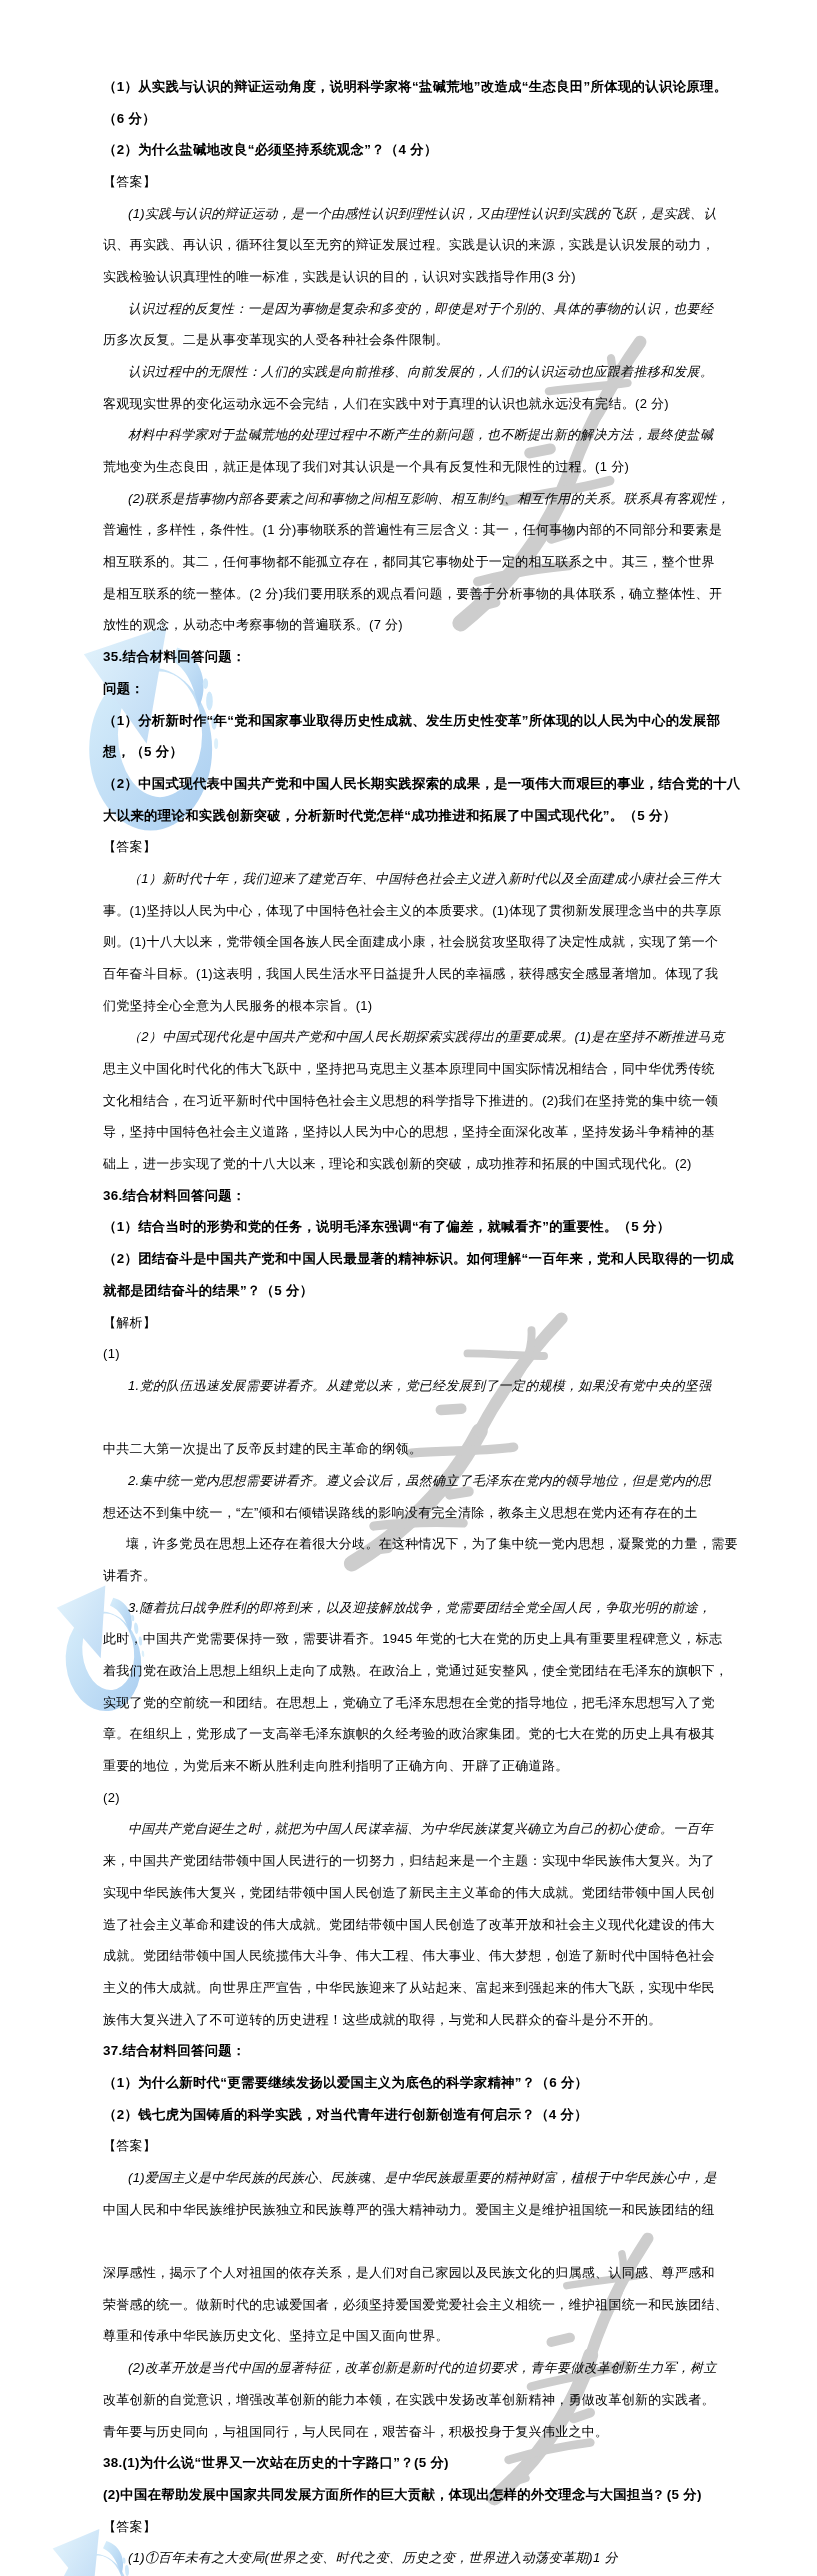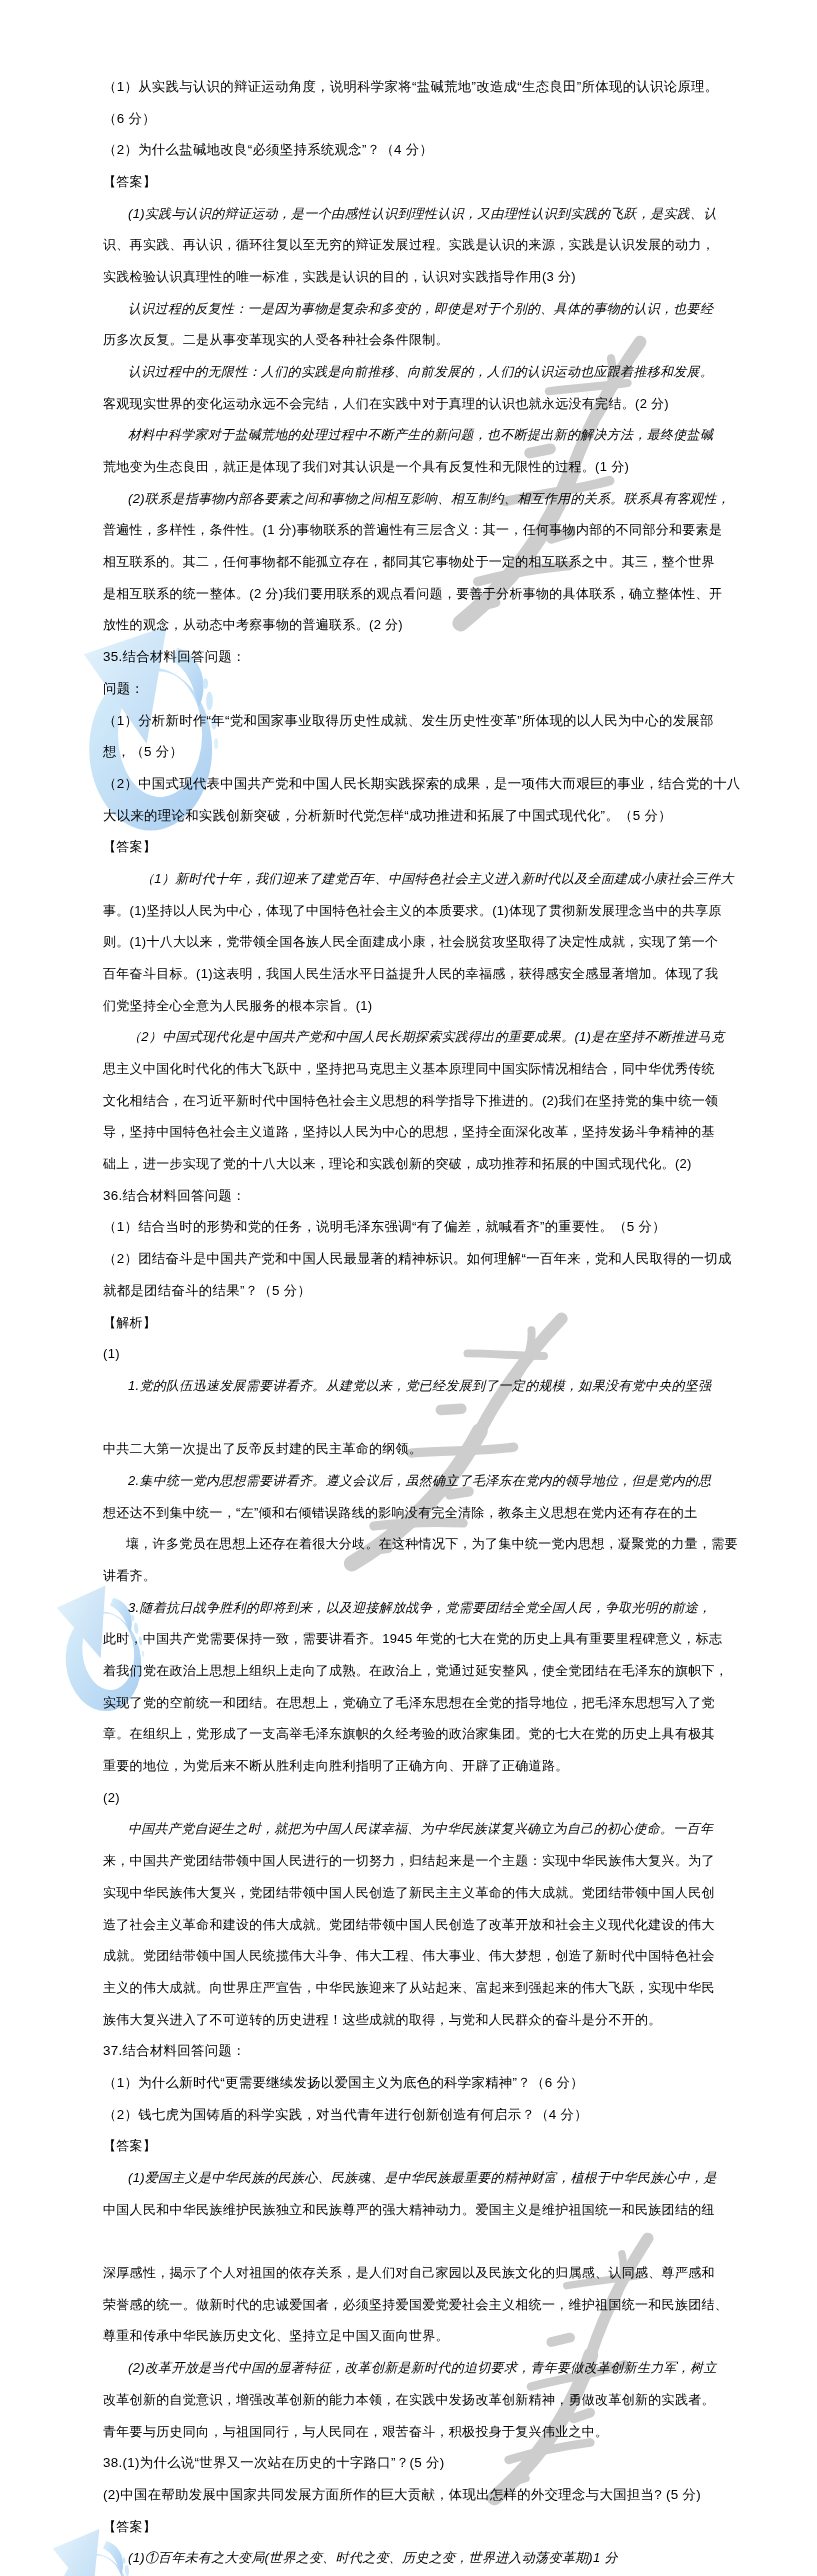--- a/index.html
+++ b/index.html
@@ -14,21 +14,21 @@
   .doc-lines{position:absolute;inset:0;z-index:2;}
   .line{
     position:absolute;
     left:103px;
     font-size:13px;
     line-height:15.5px;
     color:#000000;
     white-space:pre;
     letter-spacing:0.3px;
   }
-  .line.bold{font-weight:normal;font-size:13.4px;}
+  .line.bold{font-weight:bold;font-size:13.4px;}
   .line.indent{left:128px;font-style:italic;}
   .wm{position:absolute;z-index:1;pointer-events:none;}
   .wm-gray{color:#cdcdcd;}
   .center{transform:translate(-50%,-50%);}
 </style>
 </head>
 <body>
 
 <div class="page">
 
@@ -101,29 +101,29 @@
       <div class="line indent" style="top: 301px;">认识过程的反复性：一是因为事物是复杂和多变的，即使是对于个别的、具体的事物的认识，也要经</div>
       <div class="line" style="top: 332px;">历多次反复。二是从事变革现实的人受各种社会条件限制。</div>
       <div class="line indent" style="top: 364px;">认识过程中的无限性：人们的实践是向前推移、向前发展的，人们的认识运动也应跟着推移和发展。</div>
       <div class="line" style="top: 396px;">客观现实世界的变化运动永远不会完结，人们在实践中对于真理的认识也就永远没有完结。(2 分)</div>
       <div class="line indent" style="top: 427px;">材料中科学家对于盐碱荒地的处理过程中不断产生的新问题，也不断提出新的解决方法，最终使盐碱</div>
       <div class="line" style="top: 459px;">荒地变为生态良田，就正是体现了我们对其认识是一个具有反复性和无限性的过程。(1 分)</div>
       <div class="line indent" style="top: 491px;">(2)联系是指事物内部各要素之间和事物之间相互影响、相互制约、相互作用的关系。联系具有客观性，</div>
       <div class="line" style="top: 522px;">普遍性，多样性，条件性。(1 分)事物联系的普遍性有三层含义：其一，任何事物内部的不同部分和要素是</div>
       <div class="line" style="top: 554px;">相互联系的。其二，任何事物都不能孤立存在，都同其它事物处于一定的相互联系之中。其三，整个世界</div>
       <div class="line" style="top: 586px;">是相互联系的统一整体。(2 分)我们要用联系的观点看问题，要善于分析事物的具体联系，确立整体性、开</div>
-      <div class="line" style="top: 617px;">放性的观念，从动态中考察事物的普遍联系。(2 分)</div>
+      <div class="line" style="top: 617px;">放性的观念，从动态中考察事物的普遍联系。(7 分)</div>
       <div class="line bold" style="top: 649px;">35.结合材料回答问题：</div>
       <div class="line bold" style="top: 681px;">问题：</div>
       <div class="line bold" style="top: 713px;">（1）分析新时作“年“党和国家事业取得历史性成就、发生历史性变革”所体现的以人民为中心的发展部</div>
       <div class="line bold" style="top: 744px;">想，（5 分）</div>
       <div class="line bold" style="top: 776px;">（2）中国式现代表中国共产党和中国人民长期实践探索的成果，是一项伟大而艰巨的事业，结合党的十八</div>
       <div class="line bold" style="top: 808px;">大以来的理论和实践创新突破，分析新时代党怎样“成功推进和拓展了中国式现代化”。（5 分）</div>
       <div class="line" style="top: 839px;">【答案】</div>
-      <div class="line indent" style="top: 871px; margin-left: 13px;">（1）新时代十年，我们迎来了建党百年、中国特色社会主义进入新时代以及全面建成小康社会三件大</div>
+      <div class="line indent" style="top: 871px;">（1）新时代十年，我们迎来了建党百年、中国特色社会主义进入新时代以及全面建成小康社会三件大</div>
       <div class="line" style="top: 903px;">事。(1)坚持以人民为中心，体现了中国特色社会主义的本质要求。(1)体现了贯彻新发展理念当中的共享原</div>
       <div class="line" style="top: 934px;">则。(1)十八大以来，党带领全国各族人民全面建成小康，社会脱贫攻坚取得了决定性成就，实现了第一个</div>
       <div class="line" style="top: 966px;">百年奋斗目标。(1)这表明，我国人民生活水平日益提升人民的幸福感，获得感安全感显著增加。体现了我</div>
       <div class="line" style="top: 998px;">们党坚持全心全意为人民服务的根本宗旨。(1)</div>
       <div class="line indent" style="top: 1029px;">（2）中国式现代化是中国共产党和中国人民长期探索实践得出的重要成果。(1)是在坚持不断推进马克</div>
       <div class="line" style="top: 1061px;">思主义中国化时代化的伟大飞跃中，坚持把马克思主义基本原理同中国实际情况相结合，同中华优秀传统</div>
       <div class="line" style="top: 1093px;">文化相结合，在习近平新时代中国特色社会主义思想的科学指导下推进的。(2)我们在坚持党的集中统一领</div>
       <div class="line" style="top: 1124px;">导，坚持中国特色社会主义道路，坚持以人民为中心的思想，坚持全面深化改革，坚持发扬斗争精神的基</div>
       <div class="line" style="top: 1156px;">础上，进一步实现了党的十八大以来，理论和实践创新的突破，成功推荐和拓展的中国式现代化。(2)</div>
       <div class="line bold" style="top: 1188px;">36.结合材料回答问题：</div>

